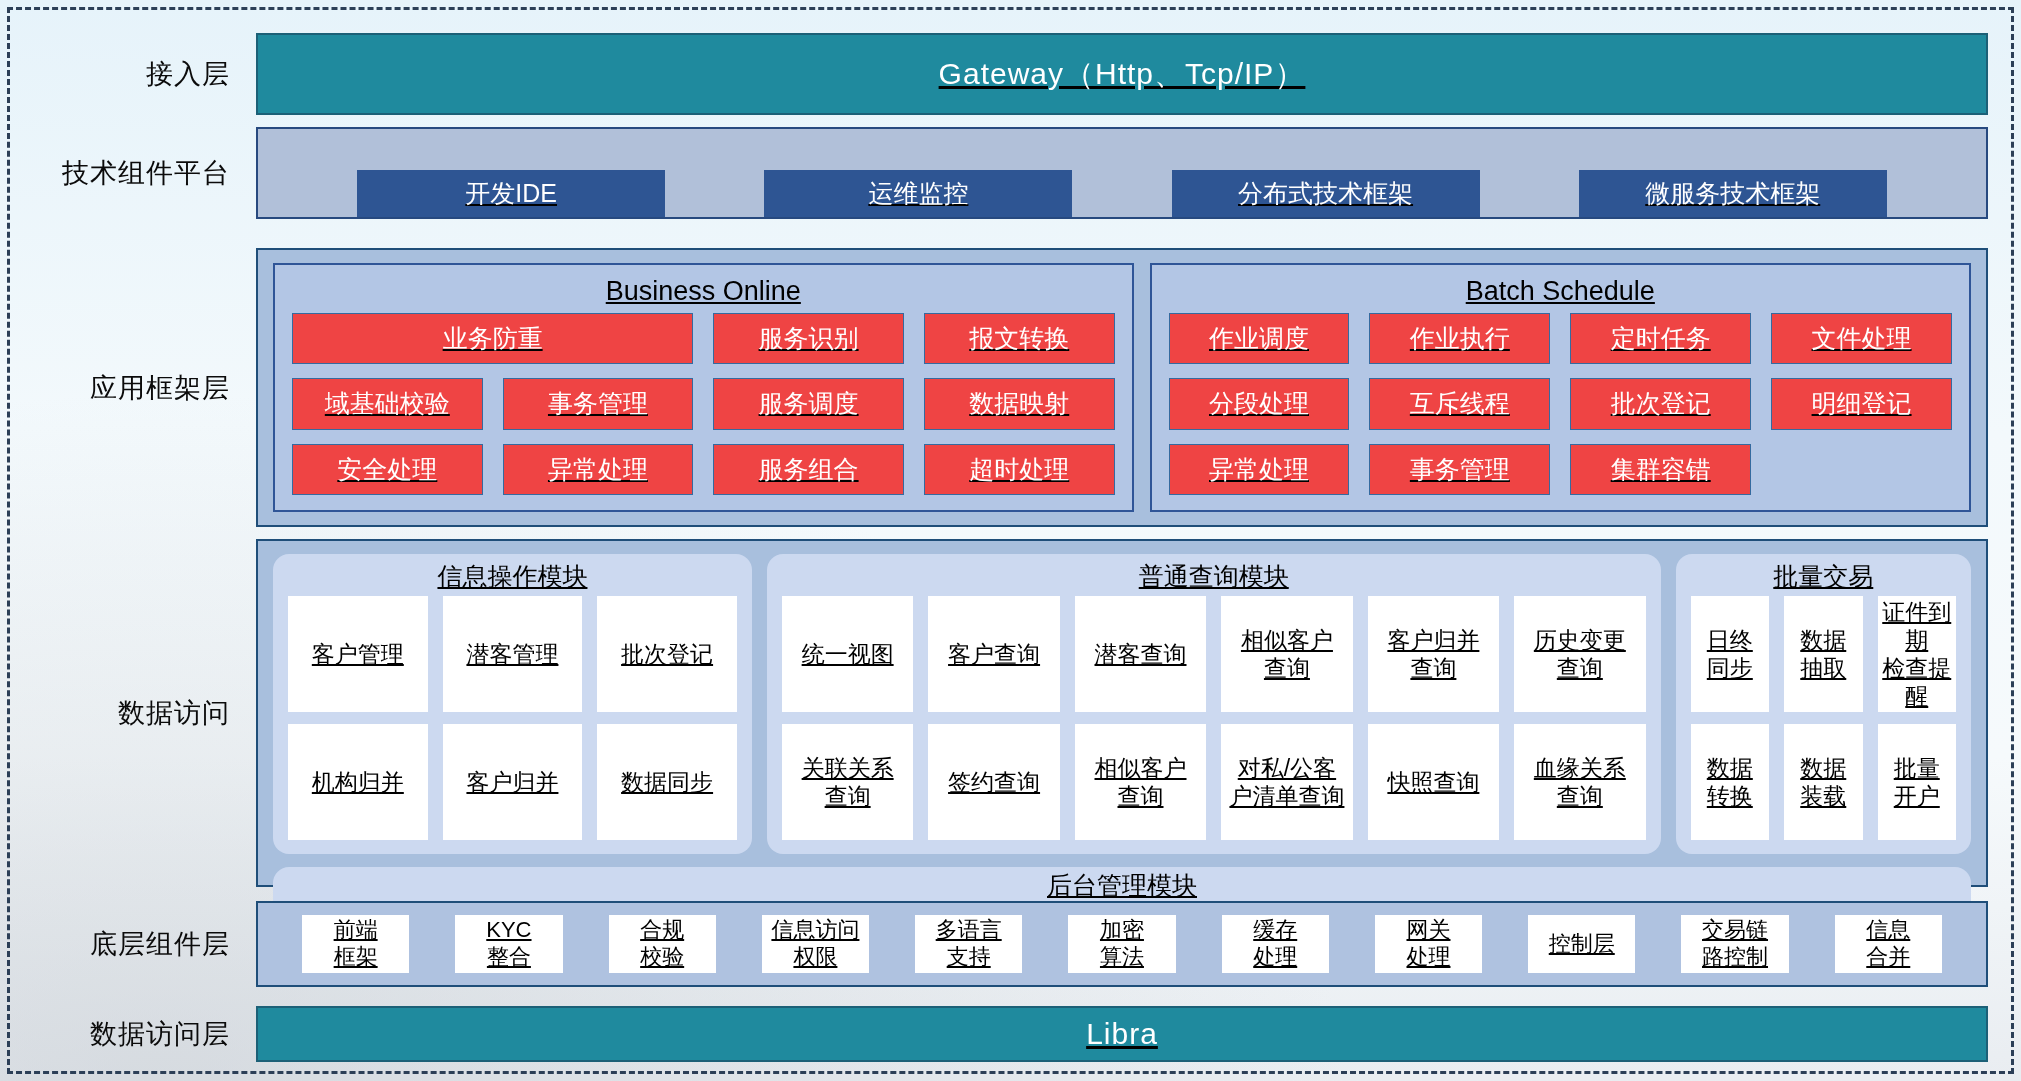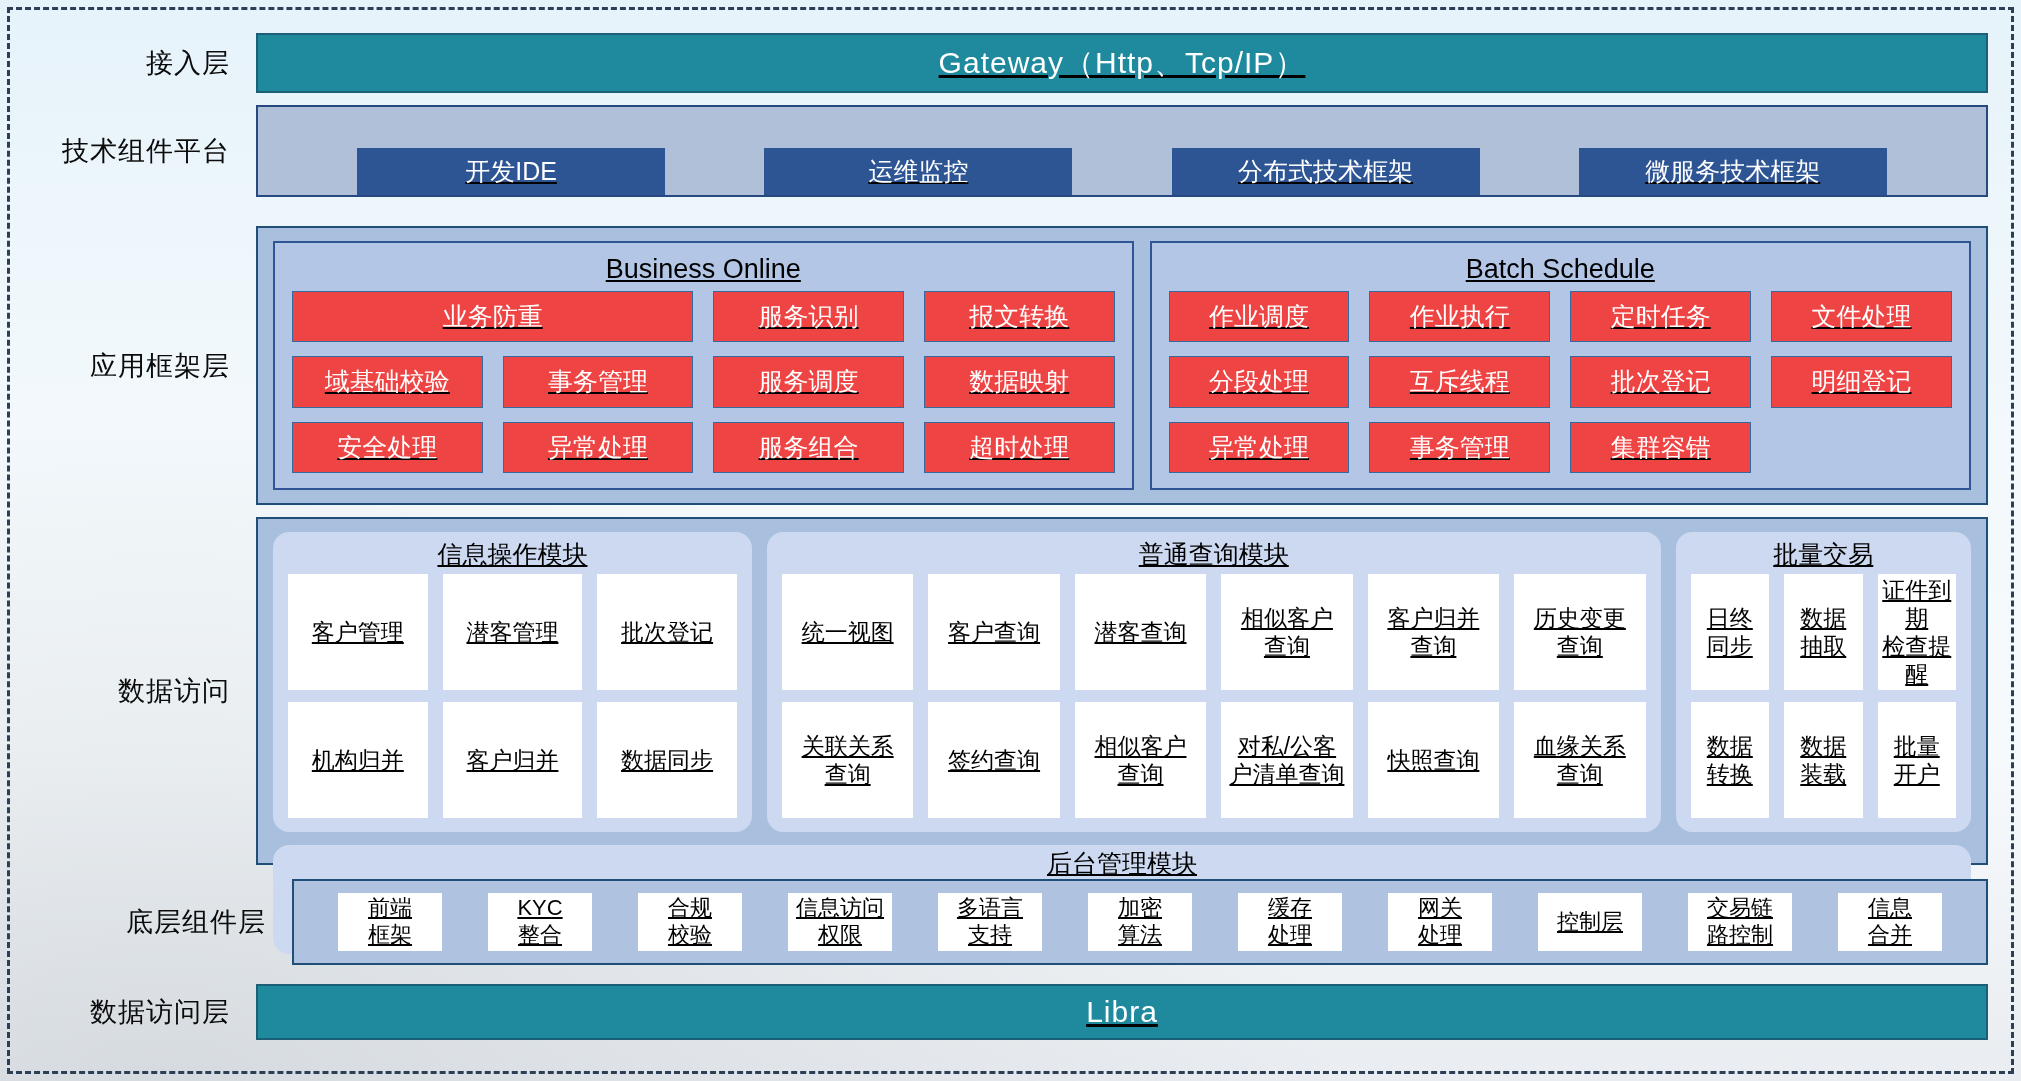--- a/index.html
+++ b/index.html
@@ -21,25 +21,25 @@
   .row{display:flex;box-sizing:border-box;}
   .rail{
     width:256px;flex:0 0 256px;
     display:flex;align-items:center;justify-content:flex-end;
     padding-right:26px;box-sizing:border-box;
     font-size:27px;color:#0b0b0b;letter-spacing:1px;
   }
   .content{flex:1;margin-right:33px;box-sizing:border-box;text-decoration:underline;}
 
   
-  .row-access {margin-top:33px;height:60px;}
+  .row-access {margin-top:33px;height:82px;}
   .row-tech   {margin-top:12px;height:92px;}
   .row-app    {margin-top:29px;height:279px;}
   .row-biz    {margin-top:12px;height:348px;}
-  .row-base   {margin-top:14px;height:86px;margin-left:36px;}
+  .row-base   {margin-top:14px;height:86px;}
   .row-data   {margin-top:19px;height:56px;}
 
   .teal-bar{
     height:100%;box-sizing:border-box;
     background:#1f8a9e;border:2px solid #1c6077;
     color:#fff;font-size:30px;
     display:flex;align-items:center;justify-content:center;
     letter-spacing:1px;
   }
 

